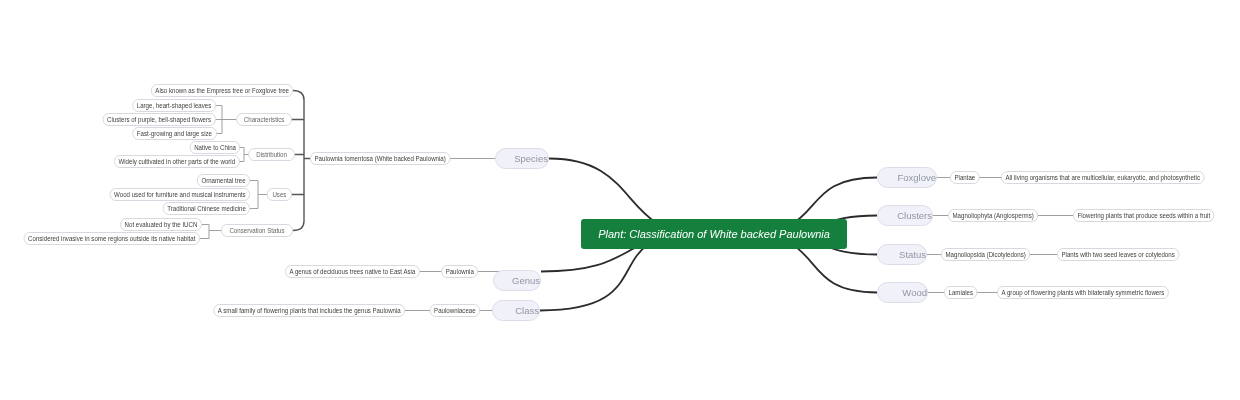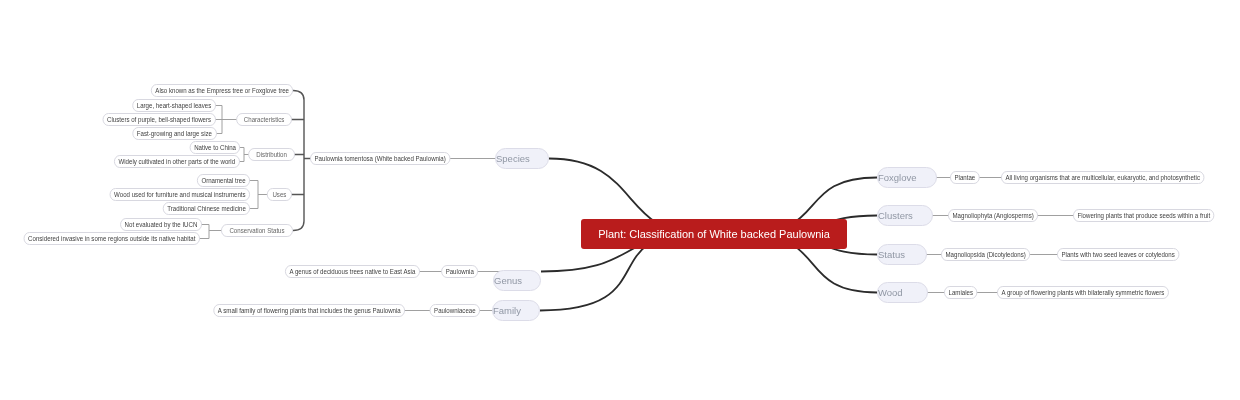--- a/index.html
+++ b/index.html
@@ -6,23 +6,23 @@
   #map{position:relative;width:1240px;height:400px;background:#ffffff;overflow:hidden;
        font-family:"Liberation Sans","DejaVu Sans",sans-serif;}
   #links{position:absolute;left:0;top:0;width:1240px;height:400px;}
   .node{position:absolute;box-sizing:border-box;white-space:nowrap;}
   .leaf,.subpill{height:13px;line-height:11px;font-size:6.8px;border:1px solid #d6d6de;
        background:#ffffff;border-radius:7px;padding:0 4px;color:#3f3f3f;text-align:center;}
   .subpill{color:#666666;}
   .sqr{transform:scaleX(0.9);transform-origin:100% 50%;}
   .sql{transform:scaleX(0.9);transform-origin:0 50%;}
   .branch{height:21px;line-height:19px;font-size:9.5px;background:#f0f1f9;border:1px solid #dcdce8;
-       border-radius:10.5px;color:#9097a4;text-align:left;}
-  .center-node{left:581px;top:219px;width:266px;height:30px;line-height:30px;background:#b91c1c;
-       color:#ffffff;border-radius:3px;font-size:11px;text-align:center;}
+       border-radius:10.5px;color:#9097a4;text-align:right;}
+  .center-node{left:581px;top:219px;width:266px;height:30px;line-height:30px;background:#15803d;
+       color:#ffffff;border-radius:3px;font-size:11px;text-align:center;font-style:italic;}
 </style>
 </head>
 <body>
 
 <div id="map">
 
   <svg id="links" viewBox="0 0 1240 400">
 
     <g fill="none" stroke="#2b2b2b" stroke-width="1.8">
       <path d="M700 234 C620 234, 640 158.5, 549 158.5"></path>
@@ -77,21 +77,21 @@
 
   <div class="node leaf sql" style="left:310px;top:152px">Paulownia tomentosa (White backed Paulownia)</div>
   <div class="node branch" style="left:495px;top:148px;width:54px">Species</div>
 
   <div class="node leaf sqr" style="right:820px;top:265px">A genus of deciduous trees native to East Asia</div>
   <div class="node leaf sqr" style="right:762px;top:265px">Paulownia</div>
   <div class="node branch" style="left:493px;top:270px;width:48px">Genus</div>
 
   <div class="node leaf sqr" style="right:835px;top:304px">A small family of flowering plants that includes the genus Paulownia</div>
   <div class="node leaf sqr" style="right:760px;top:304px">Paulowniaceae</div>
-  <div class="node branch" style="left:492px;top:300px;width:48px">Family</div>
+  <div class="node branch" style="left:492px;top:300px;width:48px">Class</div>
 
   <div class="node branch" style="left:877px;top:167px;width:60px">Foxglove</div>
   <div class="node leaf sql" style="left:950px;top:171px">Plantae</div>
   <div class="node leaf sql" style="left:1001px;top:171px">All living organisms that are multicellular, eukaryotic, and photosynthetic</div>
 
   <div class="node branch" style="left:877px;top:205px;width:56px">Clusters</div>
   <div class="node leaf sql" style="left:948px;top:209px">Magnoliophyta (Angiosperms)</div>
   <div class="node leaf sql" style="left:1073px;top:209px">Flowering plants that produce seeds within a fruit</div>
 
   <div class="node branch" style="left:877px;top:244px;width:50px">Status</div>

